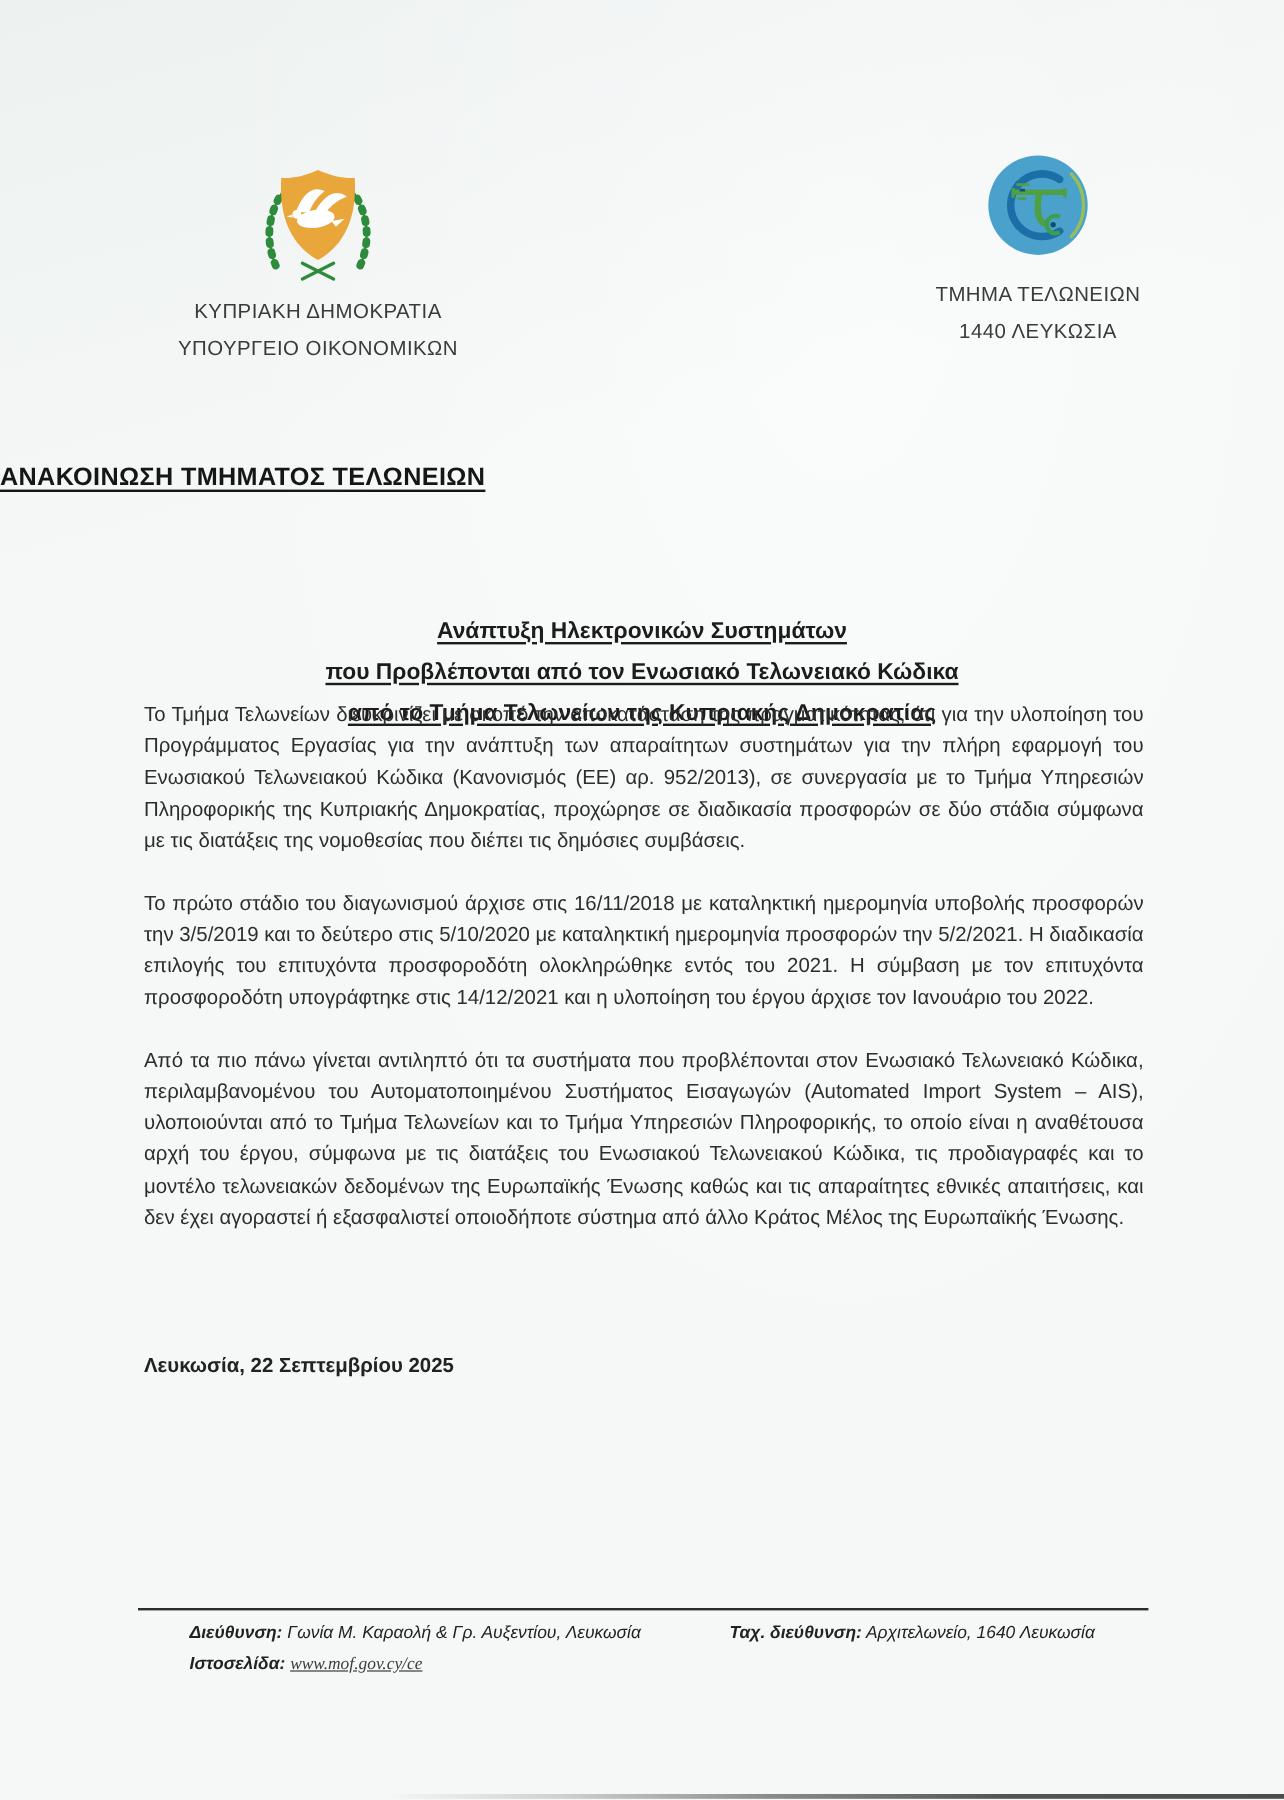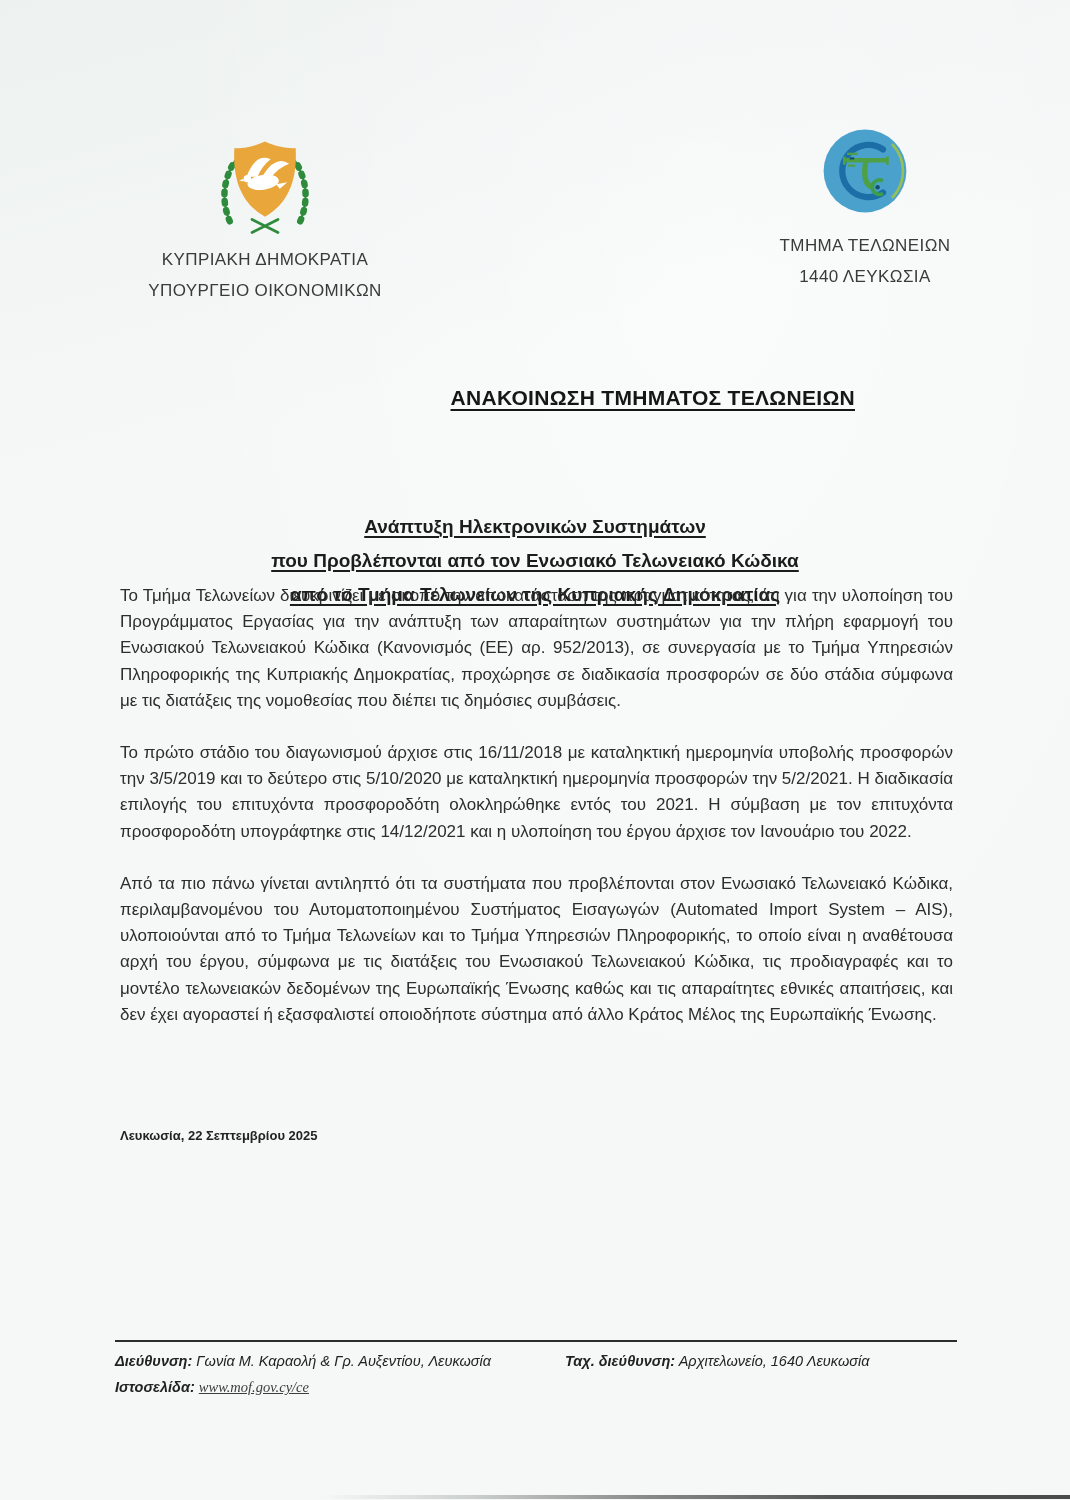--- a/index.html
+++ b/index.html
@@ -18,52 +18,52 @@
     padding-left:11px;
   }
   
   .hdr-left{position:absolute;left:110px;top:136px;width:310px;text-align:center;}
   .hdr-left .emblem{display:block;margin:0 auto 6px auto;width:112px;height:102px;}
   .hdr-right{position:absolute;left:745px;top:126px;width:240px;text-align:center;}
   .hdr-right .logo{display:block;margin:0 auto 14px auto;width:90px;height:90px;}
   .hdr-line{font-size:17px;letter-spacing:0.4px;color:#3a3a3a;line-height:31px;}
   
   .doc-title{
-    position:absolute;top:386px;left:0;width:855px;text-align:right;
+    position:absolute;top:386px;left:0;width:855px;text-align:left;
     font-size:21px;font-weight:bold;color:#161616;letter-spacing:0.3px;
   }
   .doc-title span{text-decoration:underline;text-decoration-thickness:2px;text-underline-offset:4px;}
   .doc-subtitle{
     position:absolute;top:510px;left:0;width:1070px;text-align:center;
     font-size:19px;font-weight:bold;color:#1c1c1c;line-height:34px;
   }
   .doc-subtitle div span{text-decoration:underline;text-decoration-thickness:1.6px;text-underline-offset:3px;}
   
   .body-text{
     position:absolute;top:583px;left:120px;width:833px;
     font-size:17px;line-height:26.2px;color:#2d2d2d;
   }
   .body-text p{
     margin:0 0 26px 0;
     text-align:justify;
     text-align-last:left;
   }
   .dateline{
     position:absolute;top:1128px;left:120px;
-    font-size:13px;font-weight:bold;color:#222;
+    font-size:17px;font-weight:bold;color:#222;
   }
   
   .footer{
     position:absolute;top:1340px;left:115px;width:842px;
     border-top:2px solid #2c2c2c;
     padding-top:11px;
     font-size:14.5px;font-style:italic;color:#222;
   }
   .footer-grid{display:grid;grid-template-columns:450px 1fr;row-gap:10px;}
-  .footer b{font-style:italic;}
+  .footer b{font-style:italic;margin-left:43px;}
   .flink{text-decoration:underline;cursor:pointer;}
   .flink.blue{color:#2f6db0;}
   .flink.dark{color:#3c3c3c;font-family:Liberation Serif, serif;}
   
   .scan-edge{
     position:absolute;left:0;bottom:1px;width:1070px;height:4px;
     background:linear-gradient(90deg,
       rgba(0,0,0,0) 0%, rgba(0,0,0,0) 30%,
       rgba(110,115,115,0.30) 44%,
       rgba(70,73,73,0.62) 60%,

